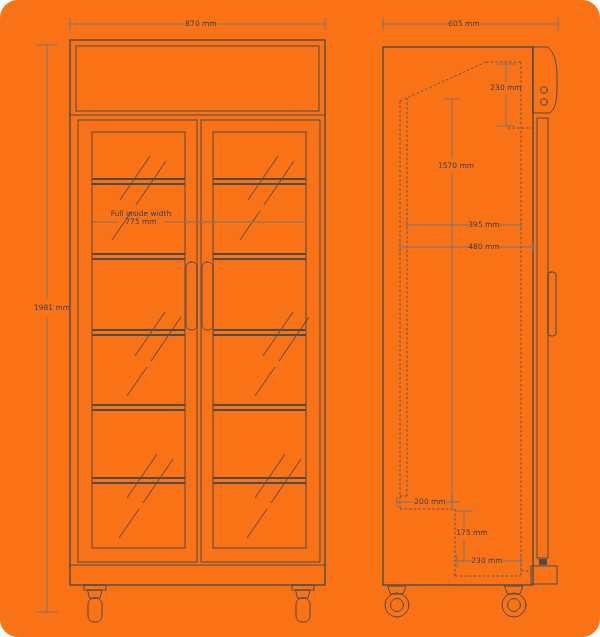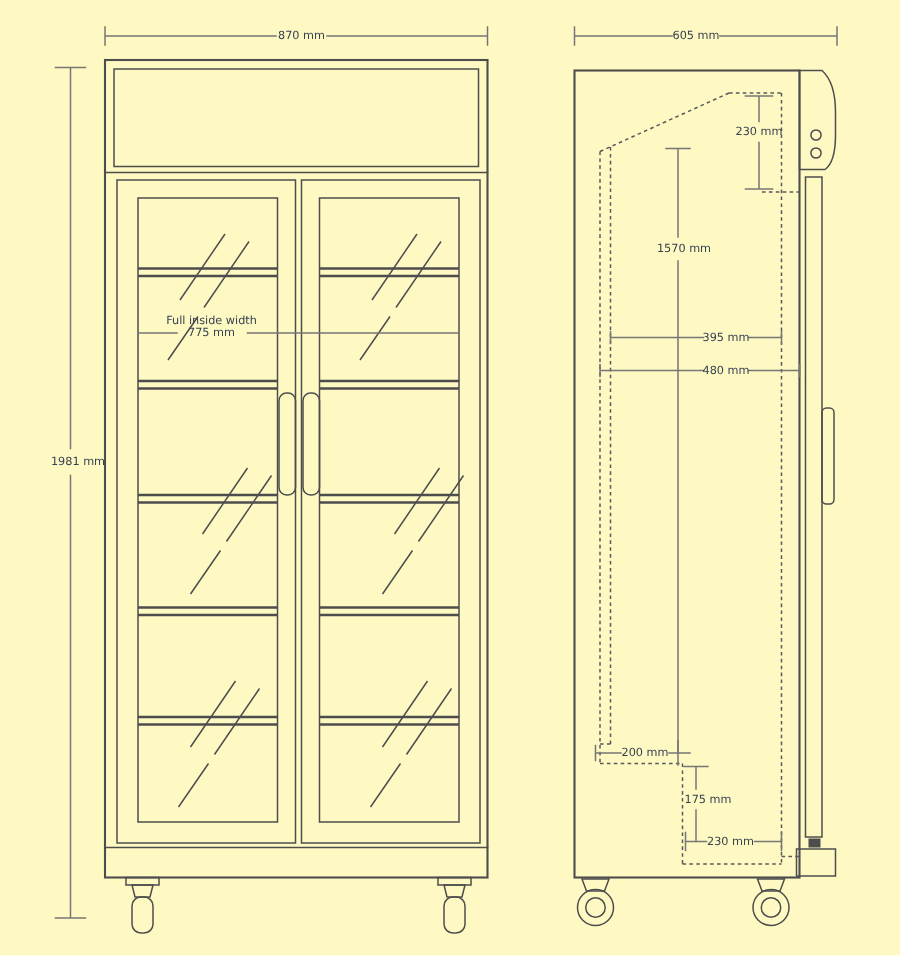--- a/index.html
+++ b/index.html
@@ -1,17 +1,17 @@
 <!DOCTYPE html>
 <html><head>
 <meta charset="utf-8">
 <style>
   html,body{margin:0;padding:0;background:#ffffff;}
-  .wrap{position:relative;width:600px;height:637px;background:#fef9c3;overflow:hidden;
-        font-family:"DejaVu Sans",sans-serif;}
+  .wrap{position:relative;width:600px;height:637px;background:#f97316;overflow:hidden;
+        font-family:"DejaVu Sans",sans-serif;border-radius:18px;}
   svg{display:block;}
   svg text{font-family:"DejaVu Sans",sans-serif;font-size:7.5px;fill:#374151;}
   svg text.mid{dominant-baseline:middle;}
   .ln   {stroke:#4d4d4d;fill:none;stroke-width:1.4;stroke-linecap:square;}
   .ln2  {stroke:#4d4d4d;fill:none;stroke-width:1;stroke-linecap:square;}
   .shelf{stroke:#4d4d4d;fill:none;stroke-width:1.8;}
   .glass{stroke:#4d4d4d;fill:none;stroke-width:1;}
   .dim  {stroke:#767676;fill:none;stroke-width:1;stroke-linecap:square;}
   .dash {stroke:#595959;fill:none;stroke-width:1;stroke-dasharray:2.4 2.2;}
   .solidfill{fill:#4d4d4d;stroke:none;}

